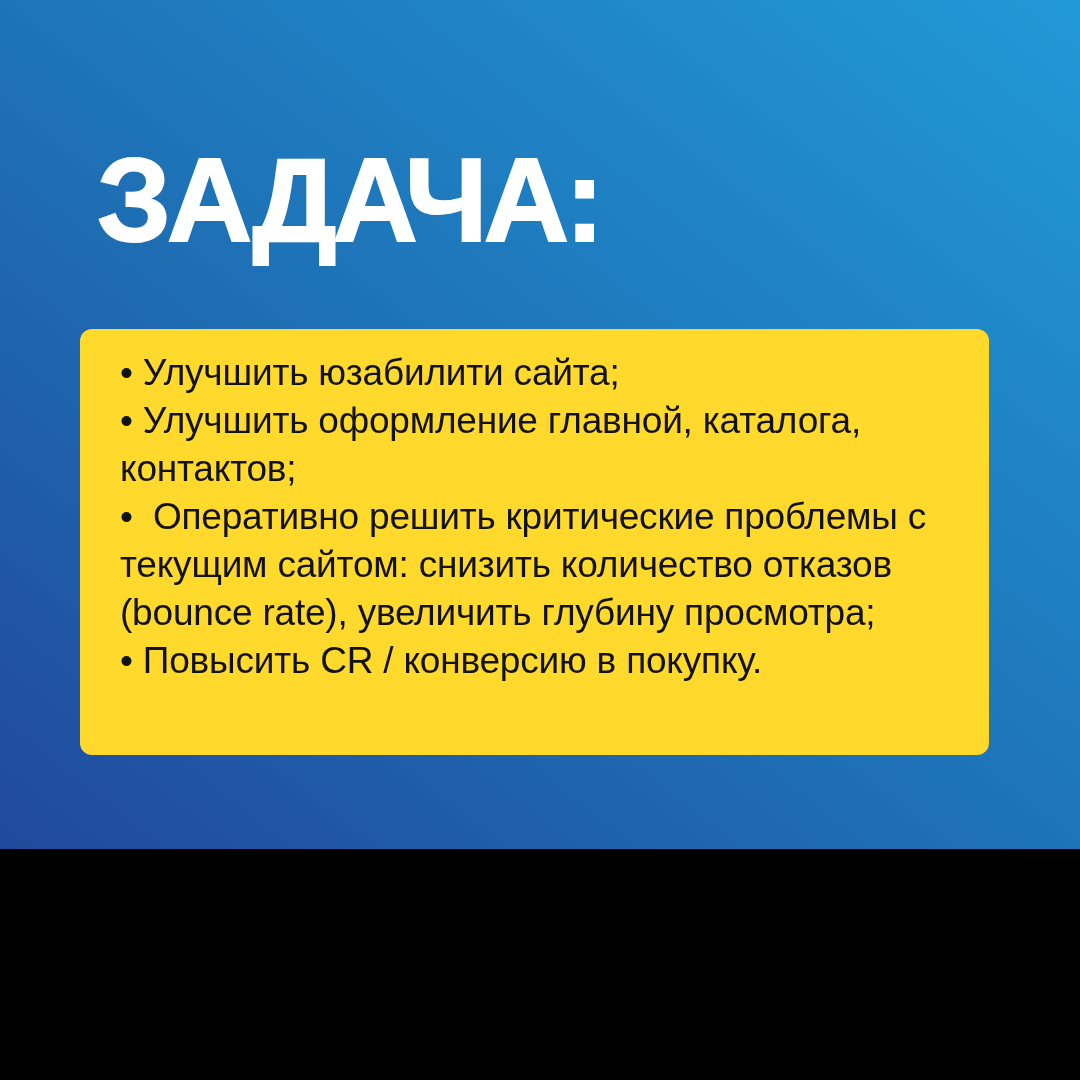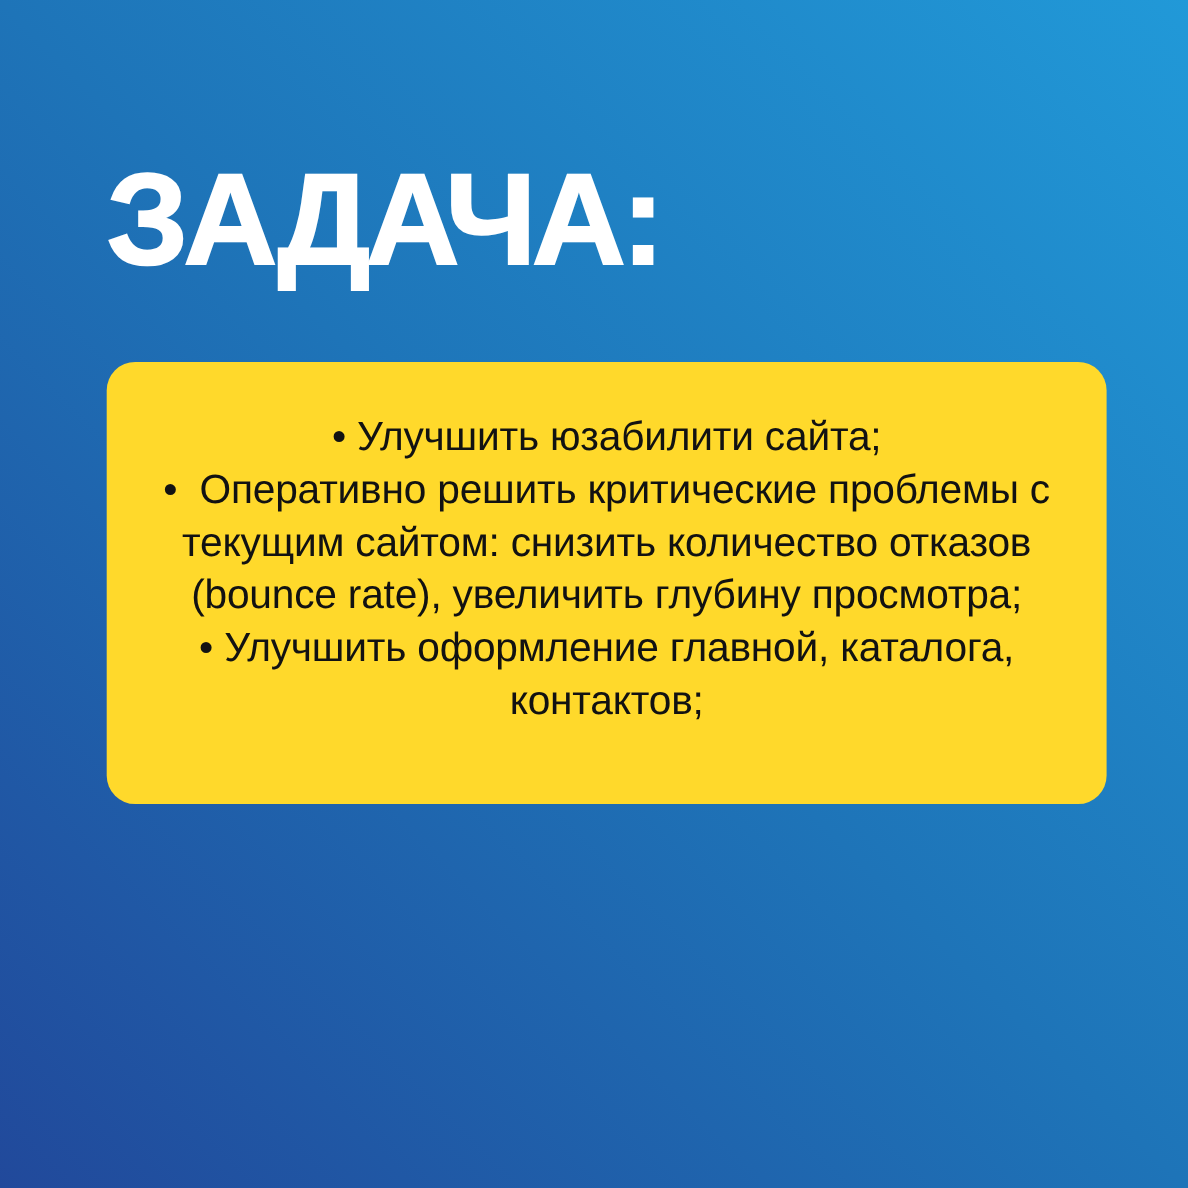--- a/index.html
+++ b/index.html
@@ -3,65 +3,65 @@
 <meta charset="utf-8">
 <style>
   html, body {
     margin: 0;
     padding: 0;
     background: #000;
   }
   .canvas {
     position: relative;
     width: 1080px;
-    height: 1080px;
+    height: 849px;
     overflow: hidden;
     background: linear-gradient(to top right, var(--bg-bl, #21499b) 0%, #1e74b8 50%, var(--bg-tr, #2199d8) 100%);
     font-family: "Liberation Sans", "DejaVu Sans", sans-serif;
-    text-align: center;
   }
   .title {
     position: absolute;
     left: 97px;
     top: 141px;
     margin: 0;
     font-size: 118px;
     line-height: 1;
     font-weight: 700;
     letter-spacing: -4px;
     color: var(--title-color, #ffffff);
     -webkit-text-stroke: 2px currentColor;
   }
   .card {
     position: absolute;
-    left: 97px;
+    left: 80px;
     top: 329px;
     width: 909px;
     box-sizing: border-box;
-    padding: 44px 40px 70px 40px;
-    border-radius: 26px;
+    padding: 20px 40px 70px 40px;
+    border-radius: 12px;
     background: var(--card-bg, #ffd92b);
   }
   .task-item {
     margin: 0;
     font-size: 37px;
     line-height: 48px;
     letter-spacing: -0.2px;
     font-weight: 400;
     color: var(--card-text, #121212);
     white-space: pre-line;
   }
 </style>
 </head>
 <body>
 
 <div class="canvas">
   <h1 class="title">ЗАДАЧА:</h1>
 
   <div class="card">
     <p class="task-item">• Улучшить юзабилити сайта;</p>
+    <p class="task-item">• Улучшить оформление главной, каталога,
+контактов;</p>
     <p class="task-item">•&nbsp; Оперативно решить критические проблемы с
 текущим сайтом: снизить количество отказов
 (bounce rate), увеличить глубину просмотра;</p>
-    <p class="task-item">• Улучшить оформление главной, каталога,
-контактов;</p>
+    <p class="task-item">• Повысить CR / конверсию в покупку.</p>
   </div>
 </div>
 
 </body></html>

